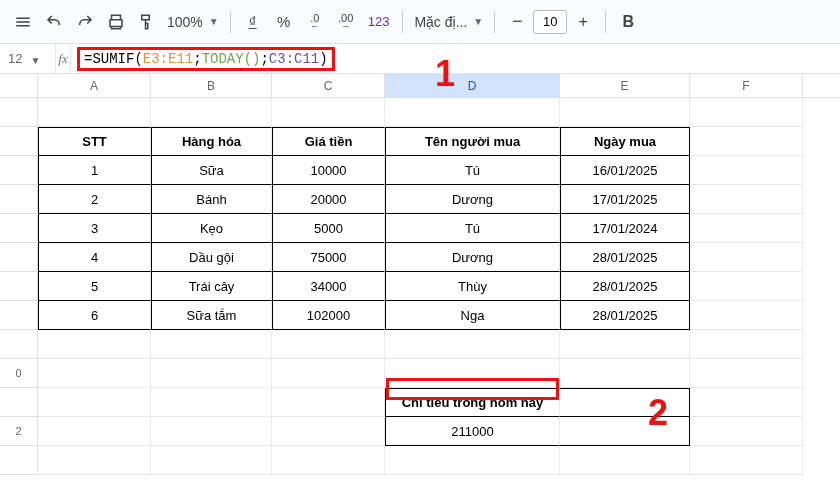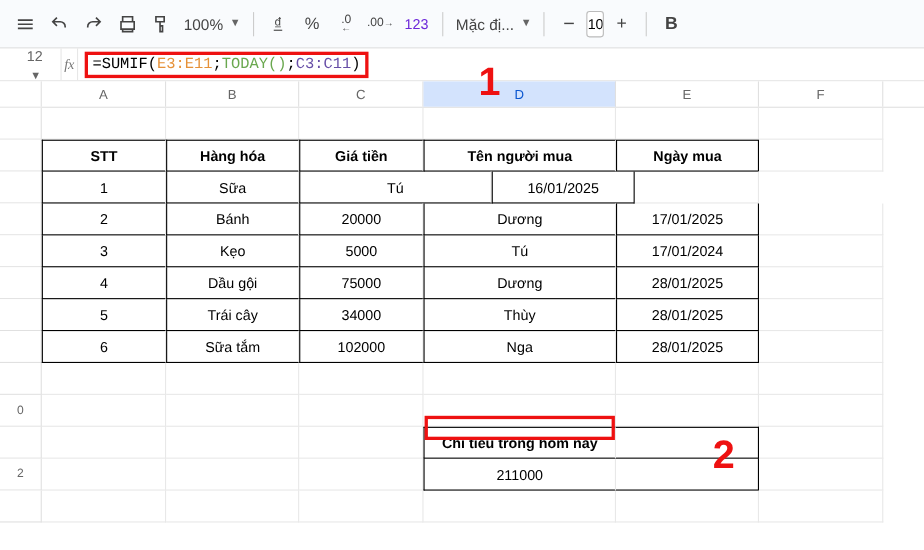--- a/index.html
+++ b/index.html
@@ -51,21 +51,21 @@
     display: inline-flex;
     align-items: center;
     height: 26px;
     font-size: 14px;
     color: #444;
     gap: 4px;
     padding: 0 4px;
   }
   .chev { font-size: 10px; color: #666; margin-left: 2px; }
   .font-size-input {
-    width: 16px;
+    width: 34px;
     height: 24px;
     border: 1px solid #bbb;
     border-radius: 3px;
     text-align: center;
     font-size: 13px;
     outline: none;
   }
   .bold { font-weight: bold; font-size: 16px; }
   svg { width: 18px; height: 18px; }
 
@@ -75,23 +75,22 @@
     align-items: center;
     height: 30px;
     border-bottom: 1px solid #e0e0e0;
     font-size: 13px;
   }
   .name-box {
     width: 55px;
     padding-left: 8px;
     color: #666;
     display: flex;
-    align-items: center;
+    align-items: flex-end;
     gap: 6px;
-    flex-direction: column;
   }
   .fx {
     width: 16px;
     text-align: center;
     color: #777;
     font-style: italic;
     font-family: serif;
     border-left: 1px solid #e7e7e7;
     border-right: 1px solid #e7e7e7;
     height: 100%;
@@ -239,21 +238,21 @@
     <span>100%</span>
     <span class="chev">▼</span>
   </div>
   <div class="sep"></div>
   <div class="tb-btn" style="text-decoration:underline;font-size:15px">₫</div>
   <div class="tb-btn" style="font-size:15px">%</div>
   <div class="tb-btn" style="font-size:12px;flex-direction:column;line-height:0.8">
     <span style="font-size:11px">.0</span>
     <span style="font-size:9px">←</span>
   </div>
-  <div class="tb-btn" style="font-size:12px;flex-direction:row;line-height:0.8">
+  <div class="tb-btn" style="font-size:12px;flex-direction:column;line-height:0.8">
     <span style="font-size:11px">.00</span>
     <span style="font-size:9px">→</span>
   </div>
   <div class="tb-txt">123</div>
   <div class="sep"></div>
   <div class="zoom-box">
     <span>Mặc đị...</span>
     <span class="chev">▼</span>
   </div>
   <div class="sep"></div>
@@ -306,20 +305,21 @@
     <div class="cell c-C hdr b-top b-left b-bottom">Giá tiền</div>
     <div class="cell c-D hdr b-top b-left b-bottom">Tên người mua</div>
     <div class="cell c-E hdr b-top b-left b-right b-bottom">Ngày mua</div>
     <div class="cell c-F"></div>
   </div>
 
   <div class="row">
     <div class="rowhdr"></div>
     <div class="cell c-A b-left b-bottom">1</div>
     <div class="cell c-B b-left b-bottom">Sữa</div>
+    <div class="cell c-C b-left b-bottom">10000</div>
     <div class="cell c-D b-left b-bottom">Tú</div>
     <div class="cell c-E b-left b-right b-bottom">16/01/2025</div>
     <div class="cell c-F"></div>
   </div>
   <div class="row">
     <div class="rowhdr"></div>
     <div class="cell c-A b-left b-bottom">2</div>
     <div class="cell c-B b-left b-bottom">Bánh</div>
     <div class="cell c-C b-left b-bottom">20000</div>
     <div class="cell c-D b-left b-bottom">Dương</div>

